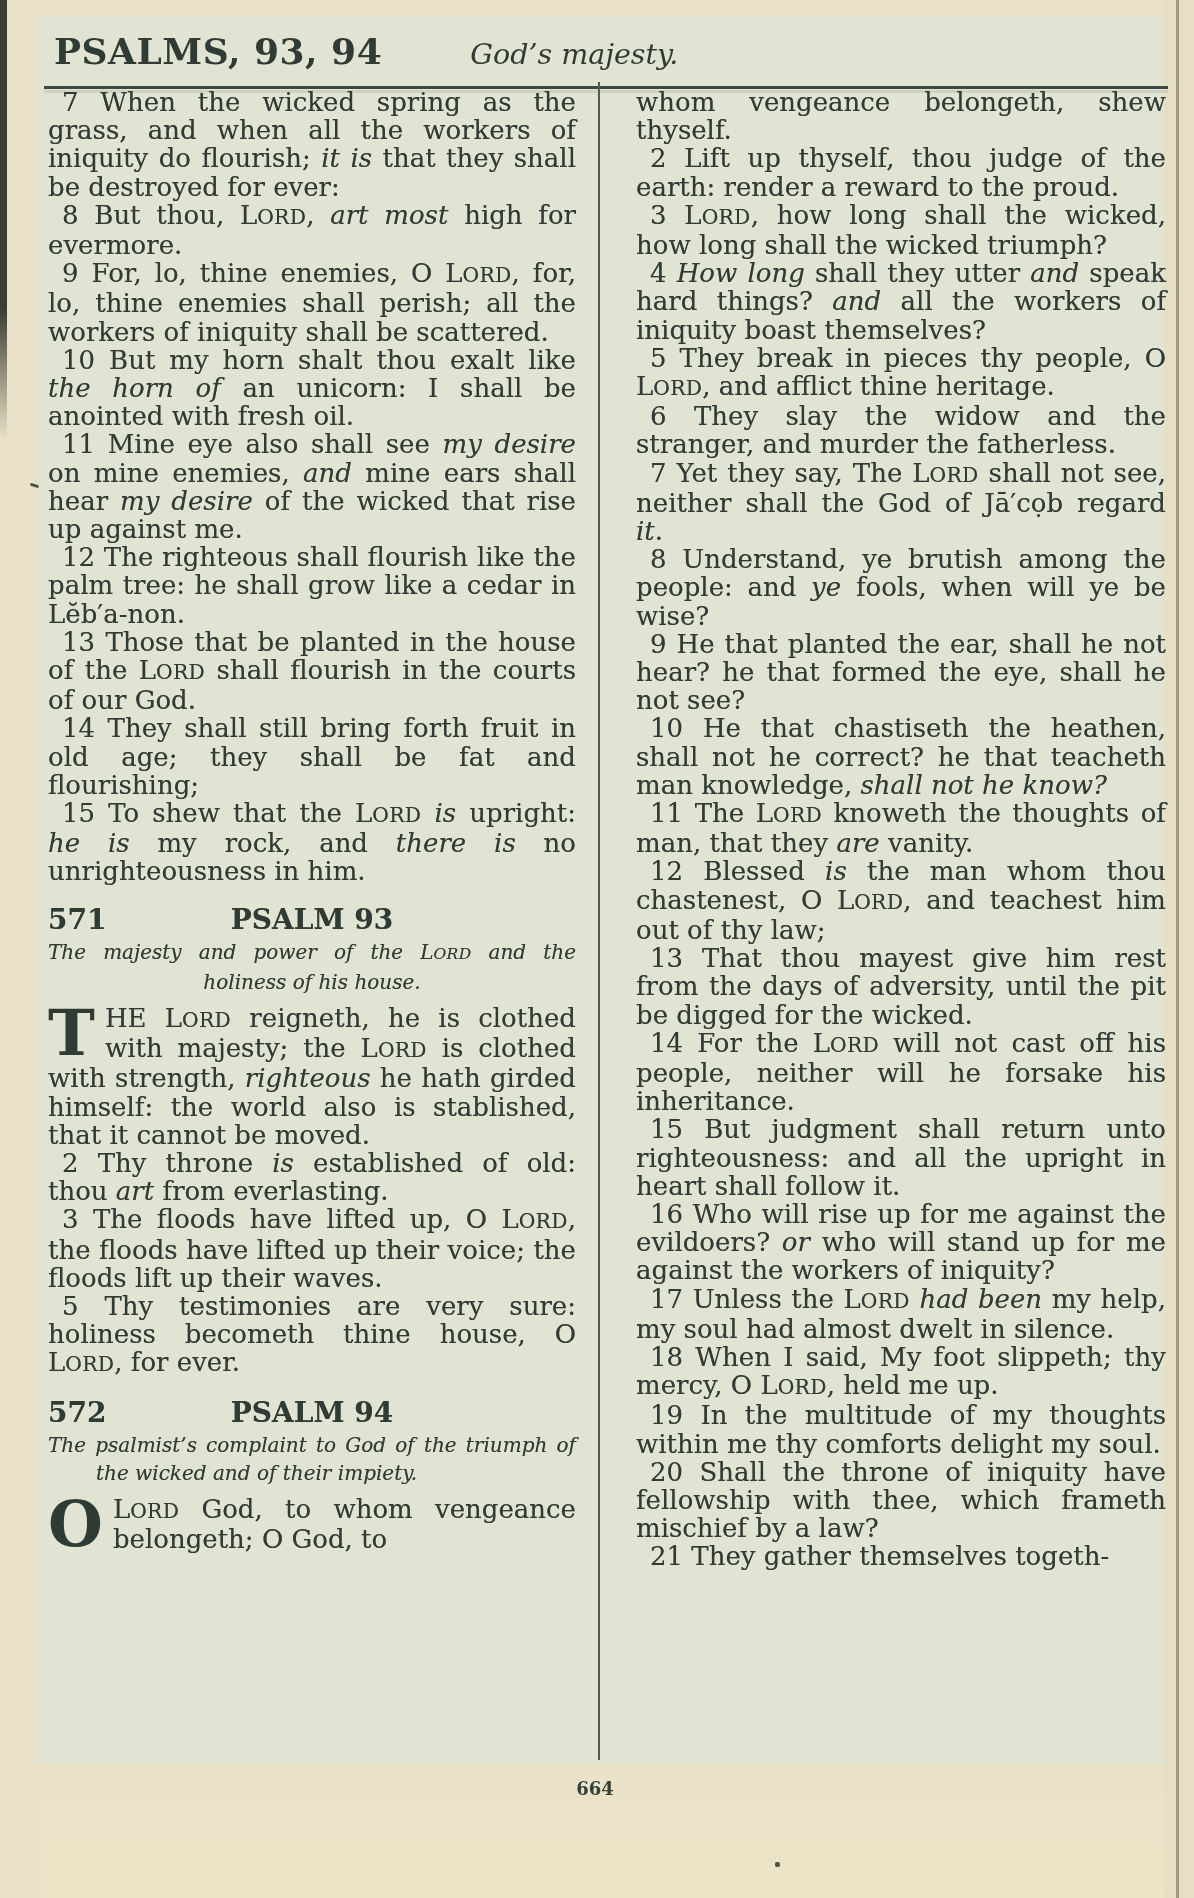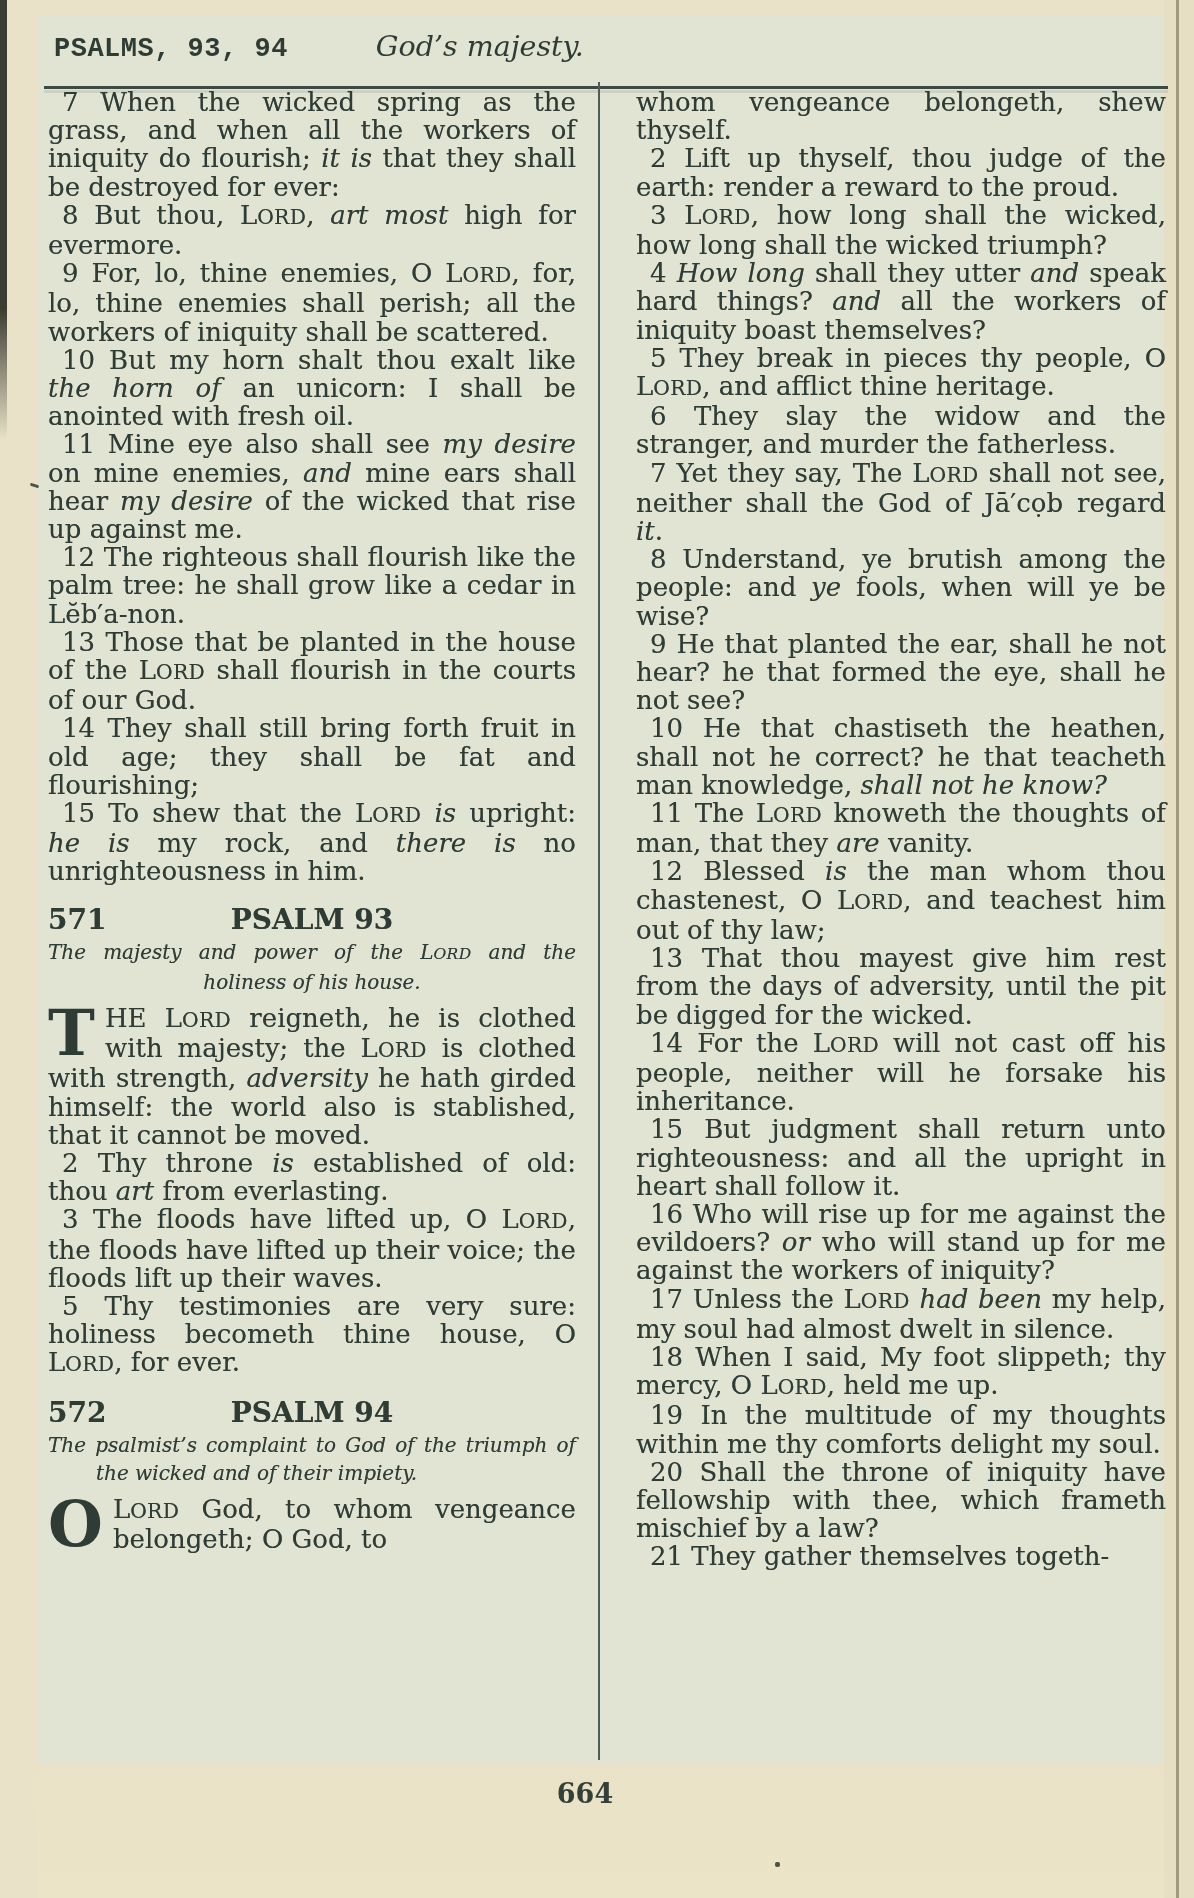--- a/index.html
+++ b/index.html
@@ -14,21 +14,21 @@
   .edge-top{left:0;top:0;width:1194px;height:16px;}
   .edge-left{left:0;top:0;width:38px;height:1898px;}
   .edge-right{left:1164px;top:0;width:30px;height:1898px;background:#e7dfc3;}
   .edge-bottom{left:0;top:1764px;width:1194px;height:134px;background:linear-gradient(#e9e2c8,#ece4c6);}
   .crease{position:absolute;left:1176px;top:0;width:3px;height:1898px;background:rgba(105,97,72,.55);}
   .dark-sliver{position:absolute;left:0;top:0;width:7px;height:440px;
     background:linear-gradient(#3c3c32 70%,rgba(60,60,50,0));}
   .speck{position:absolute;background:#4c5248;border-radius:2px;}
 
   .header{position:absolute;left:54px;top:30px;width:1112px;display:flex;align-items:baseline;}
-  .book-title{font-weight:bold;font-size:27px;letter-spacing:.5px;white-space:nowrap;font-family:Liberation Mono, monospace;}
+  .book-title{font-weight:bold;font-size:36px;letter-spacing:.5px;white-space:nowrap;}
   .running{flex:1;display:flex;justify-content:space-between;align-items:baseline;
     font-style:italic;font-size:28.5px;padding-left:88px;gap:20px;}
   .rule{position:absolute;left:44px;top:86px;width:1124px;height:3px;background:#3d4a43;
     box-shadow:0 4px 0 rgba(61,74,67,.12);}
 
   .columns{position:absolute;left:48px;top:88px;width:1118px;height:1680px;}
   .divider{position:absolute;left:550px;top:-6px;width:2px;height:1678px;background:#505c53;}
   .col{position:absolute;top:0;width:528px;
     font-size:26px;line-height:28.2px;text-align:justify;
     text-shadow:0 0 .5px rgba(47,60,54,.55);}
@@ -44,22 +44,22 @@
     margin:20px 0 4px;text-indent:0;}
   .psalm-heading .pnum{position:absolute;left:0;}
   .subtitle{font-style:italic;font-size:20px;line-height:28px;margin:0 0 8px;text-align:justify;}
   .subtitle.center-last{text-align-last:center;}
   .subtitle.hang{padding-left:48px;text-indent:-48px;}
 
   .verse.drop{text-indent:0;}
   .dropcap{float:left;font-weight:bold;font-size:63px;line-height:50px;
     padding:4px 10px 0 0;text-shadow:none;}
 
-  .page-number{position:absolute;left:0;top:1778px;width:1170px;text-align:center;
-    font-weight:bold;font-size:27px;color:#33403a;}
+  .page-number{position:absolute;left:10px;top:1778px;width:1170px;text-align:center;
+    font-weight:bold;font-size:18px;color:#33403a;}
 </style>
 </head>
 <body>
 
 <div class="edge edge-top"></div>
 <div class="edge edge-bottom"></div>
 <div class="edge edge-left"></div>
 <div class="edge edge-right"></div>
 <div class="crease"></div>
 <div class="dark-sliver"></div>
@@ -81,21 +81,21 @@
       <div class="verse">8 But thou, L<span class="sc">ORD</span>, <span class="it">art most</span> high for evermore.</div>
       <div class="verse">9 For, lo, thine enemies, O L<span class="sc">ORD</span>, for, lo, thine enemies shall perish; all the workers of iniquity shall be scattered.</div>
       <div class="verse">10 But my horn shalt thou exalt like <span class="it">the horn of</span> an unicorn: I shall be anointed with fresh oil.</div>
       <div class="verse">11 Mine eye also shall see <span class="it">my desire</span> on mine enemies, <span class="it">and</span> mine ears shall hear <span class="it">my desire</span> of the wicked that rise up against me.</div>
       <div class="verse">12 The righteous shall flourish like the palm tree: he shall grow like a cedar in Lĕb′a-non.</div>
       <div class="verse">13 Those that be planted in the house of the L<span class="sc">ORD</span> shall flourish in the courts of our God.</div>
       <div class="verse">14 They shall still bring forth fruit in old age; they shall be fat and flourishing;</div>
       <div class="verse">15 To shew that the L<span class="sc">ORD</span> <span class="it">is</span> upright: <span class="it">he is</span> my rock, and <span class="it">there is</span> no unrighteousness in him.</div>
       <div class="psalm-heading"><span class="pnum">571</span><span>PSALM 93</span></div>
       <div class="subtitle center-last">The majesty and power of the L<span class="sc">ORD</span> and the holiness of his house.</div>
-      <div class="verse drop"><span class="dropcap">T</span>HE L<span class="sc">ORD</span> reigneth, he is clothed with majesty; the L<span class="sc">ORD</span> is clothed with strength, <span class="it">adversity</span> he hath girded himself: the world also is stablished, that it cannot be moved.</div>
+      <div class="verse drop"><span class="dropcap">T</span>HE L<span class="sc">ORD</span> reigneth, he is clothed with majesty; the L<span class="sc">ORD</span> is clothed with strength, <span class="it">righteous</span> he hath girded himself: the world also is stablished, that it cannot be moved.</div>
       <div class="verse">2 Thy throne <span class="it">is</span> established of old: thou <span class="it">art</span> from everlasting.</div>
       <div class="verse">3 The floods have lifted up, O L<span class="sc">ORD</span>, the floods have lifted up their voice; the floods lift up their waves.</div>
       <div class="verse">5 Thy testimonies are very sure: holiness becometh thine house, O L<span class="sc">ORD</span>, for ever.</div>
       <div class="psalm-heading"><span class="pnum">572</span><span>PSALM 94</span></div>
       <div class="subtitle hang">The psalmist’s complaint to God of the triumph of the wicked and of their impiety.</div>
       <div class="verse drop"><span class="dropcap">O</span>L<span class="sc">ORD</span> God, to whom vengeance belongeth; O God, to</div>
     </div>
   <div class="col col-right" id="col-right">
       <div class="verse cont">whom vengeance belongeth, shew thyself.</div>
       <div class="verse">2 Lift up thyself, thou judge of the earth: render a reward to the proud.</div>

